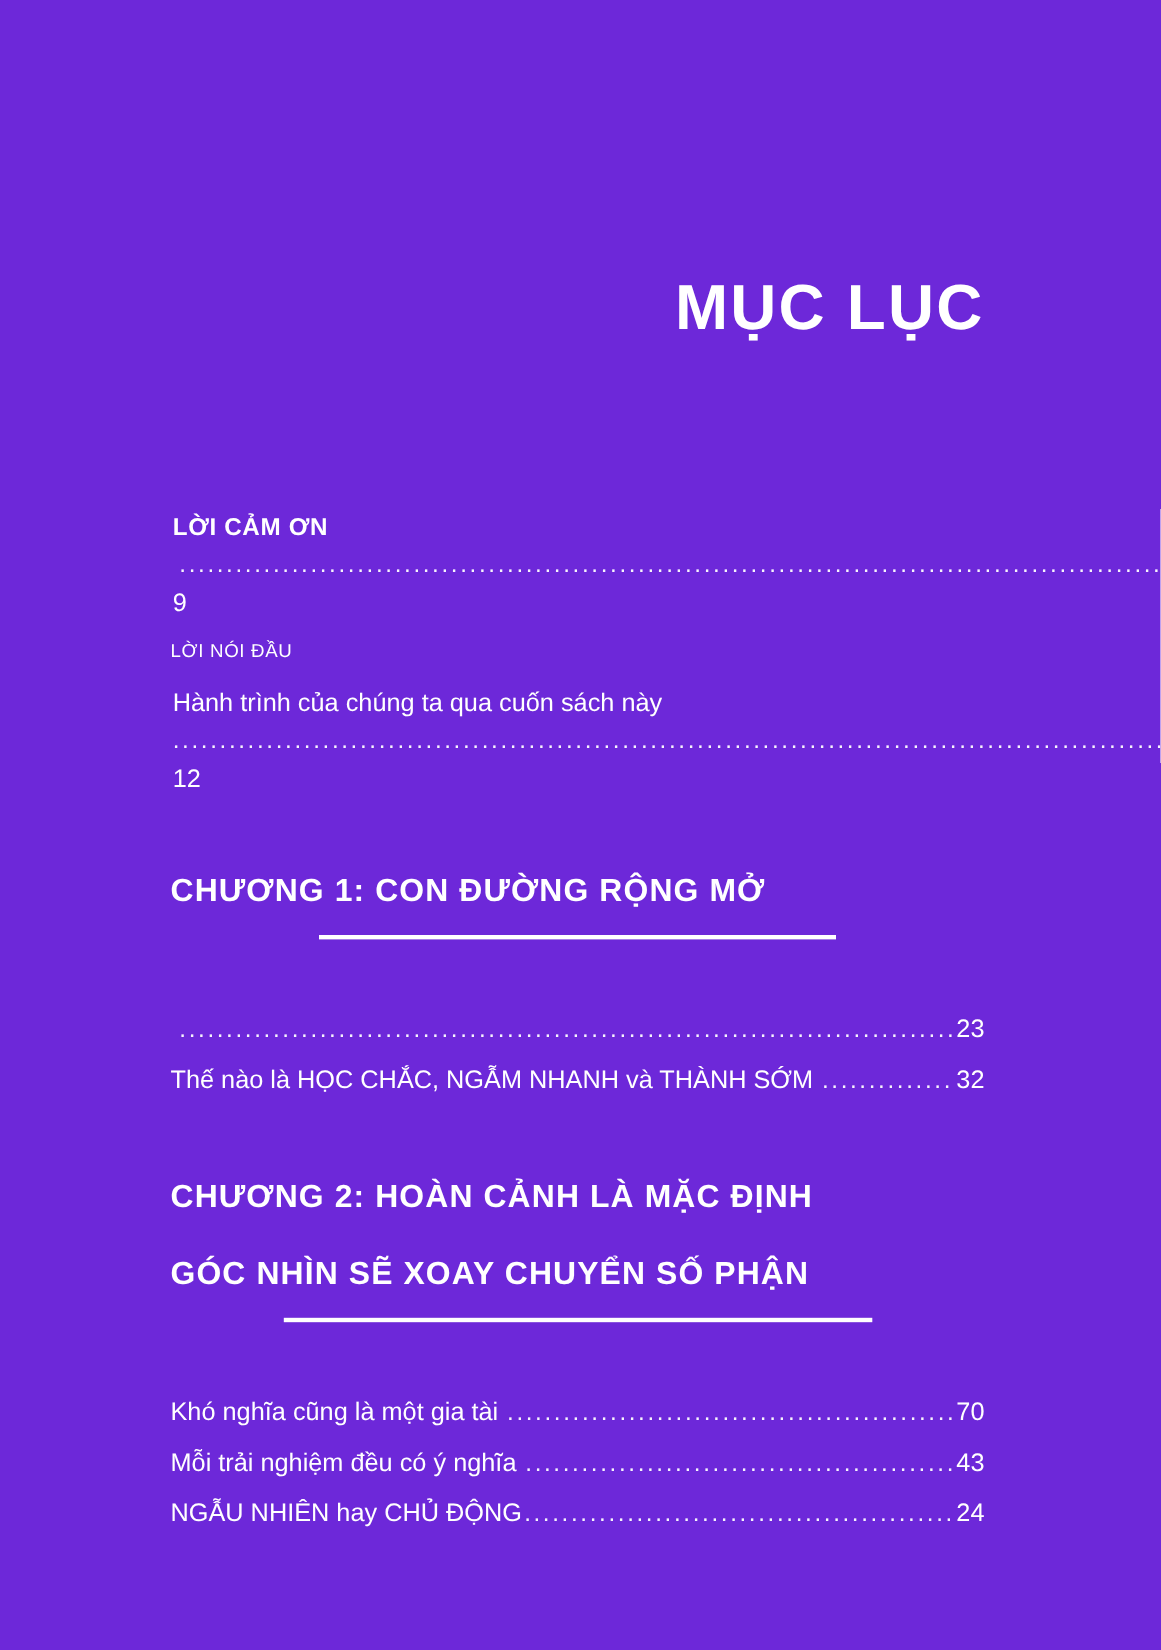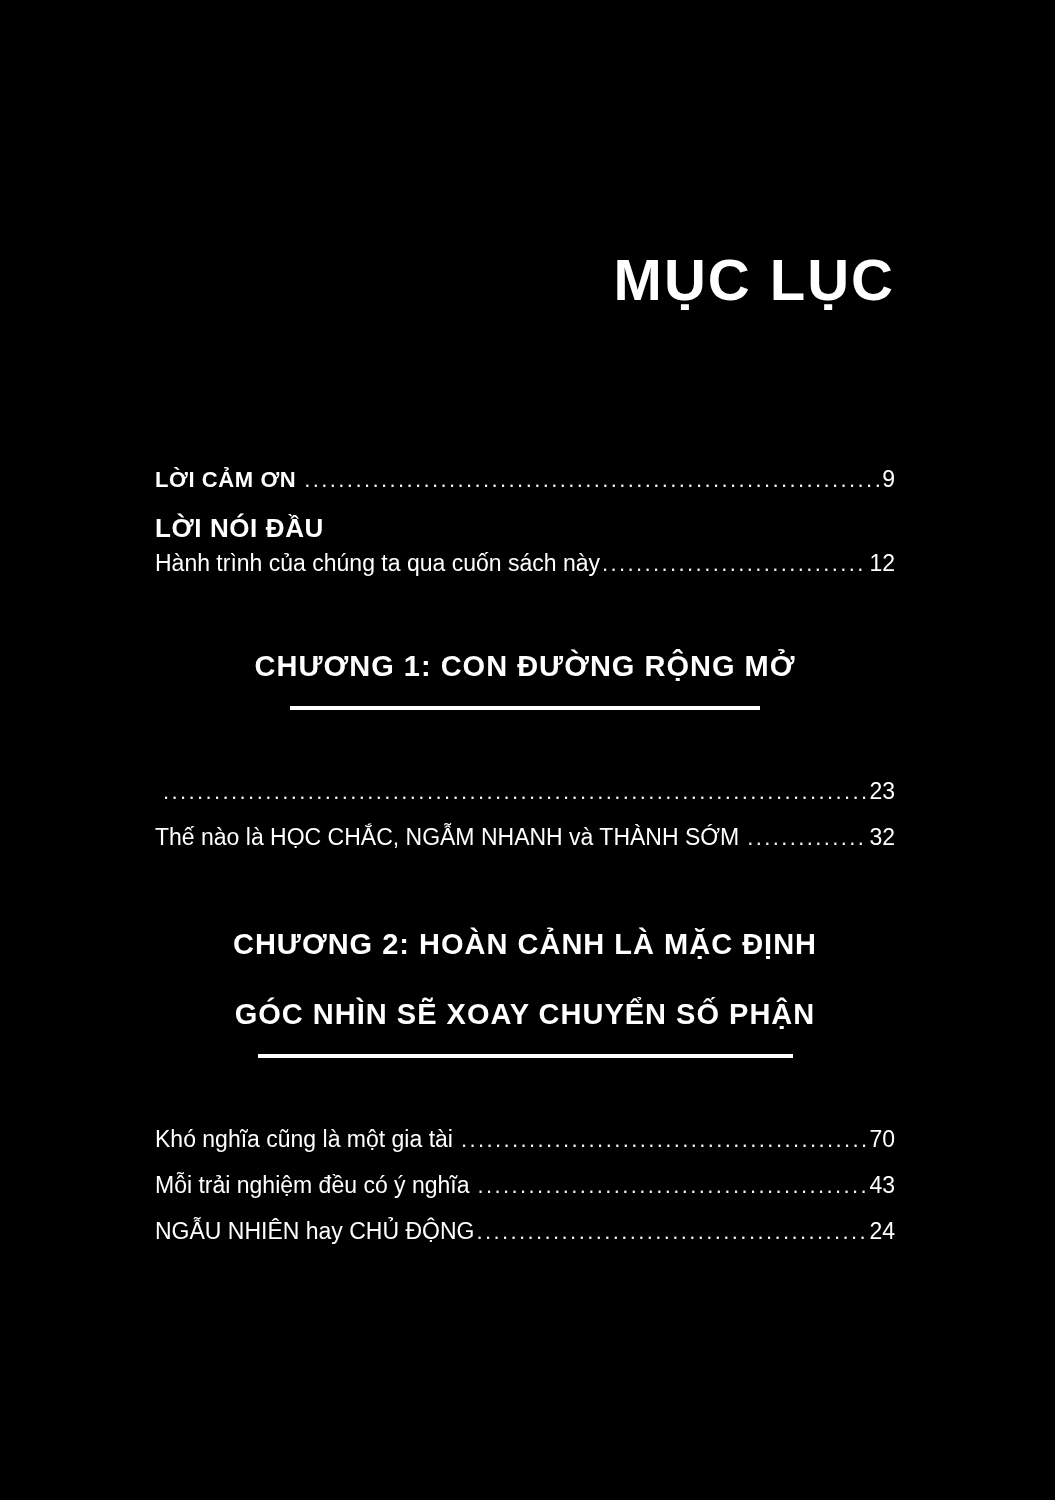--- a/index.html
+++ b/index.html
@@ -4,21 +4,21 @@
 <style>
   html, body {
     margin: 0;
     padding: 0;
     background: #ffffff;
   }
   .page {
     position: relative;
     width: 1055px;
     height: 1500px;
-    background: #000000;
+    background: #6d28d9;
     overflow: hidden;
     font-family: "Liberation Sans", sans-serif;
     color: #ffffff;
     box-sizing: border-box;
   }
   .inner {
     position: absolute;
     left: 0;
     top: 0;
     width: 1055px;
@@ -40,20 +40,21 @@
   
   .front-matter {
     margin-top: 150px;
   }
   .fm-row {
     display: flex;
     align-items: baseline;
     width: 100%;
     font-size: 23px;
     line-height: 1.55;
+    flex-direction: column;
   }
   .fm-row.bold .fm-label {
     font-weight: bold;
     letter-spacing: 0.6px;
     font-size: 22px;
   }
   .fm-label {
     white-space: nowrap;
     font-weight: normal;
   }
@@ -65,36 +66,35 @@
     font-size: 22px;
     letter-spacing: 2.4px;
     margin: 0 2px;
     opacity: .95;
   }
   .fm-page {
     white-space: nowrap;
     font-size: 23px;
   }
   .fm-heading-only {
-    font-weight: bold;
-    font-size: 26px;
+    font-weight: normal;
+    font-size: 17px;
     letter-spacing: 0.6px;
     margin-top: 16px;
   }
   .fm-sub {
-    margin-top: 2px;
+    margin-top: 19px;
     justify-content: space-between;
   }
 
   
   .chapter {
     margin-top: 64px;
   }
   .chapter-title {
-    text-align: center;
     font-size: 29px;
     font-weight: bold;
     letter-spacing: 1px;
     line-height: 1.38;
   }
   .chapter-title .line2 {
     display: block;
     margin-top: 30px;
   }
   .chapter-rule {

